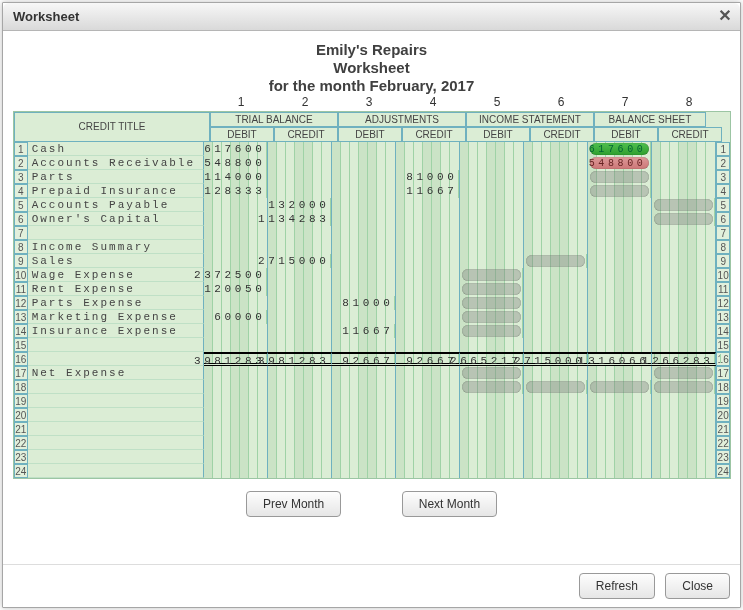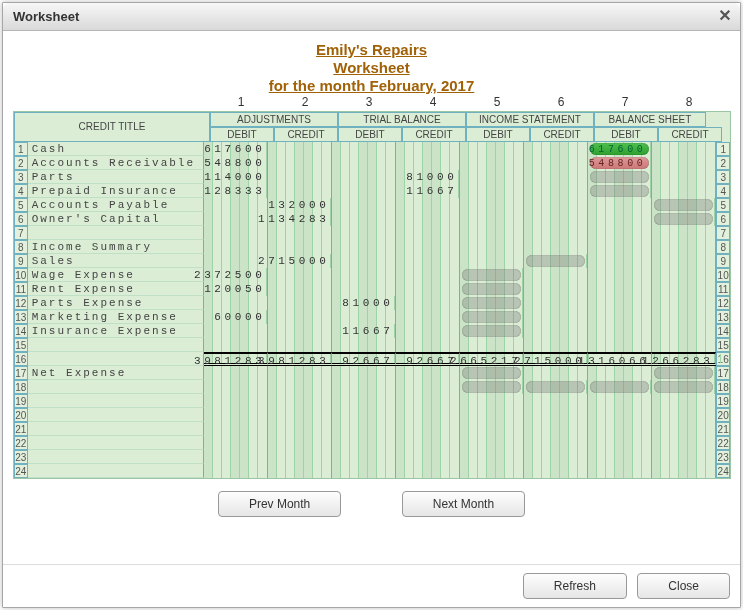--- a/index.html
+++ b/index.html
@@ -26,21 +26,21 @@
     position:relative;
   }
   .close-x{
     position:absolute;right:6px;top:4px;width:18px;height:18px;
     font-size:16px;line-height:18px;text-align:center;cursor:pointer;
     color:#555;
   }
   .content{
     flex:1;padding:10px 10px 0 10px;
   }
-  .heading{text-align:center;font-size:15px;font-weight:bold;color:#a16207;line-height:1.2;text-decoration:underline;}
+  .heading{text-align:center;font-size:15px;font-weight:bold;color:#404040;line-height:1.2;}
   .heading div{margin:0;}
   .sheet{
     margin-top:2px;
     width:718px;
     background:#dbedd5;
     border:1px solid #9cc5a3;
     position:relative;
     font-family:"Courier New",monospace;
     color:#444;
   }
@@ -71,21 +71,21 @@
   .pill .ptxt{position:absolute;right:3px;top:0;font-size:10px;letter-spacing:3.6px;color:#063;}
   .pill.red .ptxt{color:#622;}
   
   .gnum{display:flex;font-size:12px;font-family:Arial;color:#333;}
   .gnum div{text-align:center;}
   
   .btnrow{text-align:center;margin:12px 0 8px;}
   .btn{
     display:inline-block;border:1px solid #999;border-radius:4px;
     background:linear-gradient(#fdfdfd,#e6e6e6);
-    padding:5px 30px;font-size:12px;color:#333;margin:0 28px;
+    padding:5px 16px;font-size:12px;color:#333;margin:0 28px;
     cursor:pointer;
     text-align:center;
   }
   .footer{
     border-top:1px solid #ddd;padding:8px 10px;text-align:right;
   }
   .footer .btn{margin:0 0 0 6px;}
 </style>
 </head>
 <body>
@@ -112,22 +112,22 @@
       <div style="width:64px">5</div>
       <div style="width:64px">6</div>
       <div style="width:64px">7</div>
       <div style="width:64px">8</div>
     </div>
 
     <div class="sheet">
 
       <div class="srow">
         <div class="acct-head" style="border-bottom:none" rowspan="2">CREDIT TITLE</div>
+        <div class="cellhead" style="width:128px">TRIAL BALANCE</div>
         <div class="cellhead" style="width:128px">ADJUSTMENTS</div>
-        <div class="cellhead" style="width:128px">TRIAL BALANCE</div>
         <div class="cellhead" style="width:128px">INCOME STATEMENT</div>
         <div class="cellhead" style="width:112px">BALANCE SHEET</div>
       </div>
       <div class="srow">
         <div style="width:196px;border:1px solid #6fb1bf;border-top:none"></div>
         <div class="cellhead" style="width:64px">DEBIT</div>
         <div class="cellhead" style="width:64px">CREDIT</div>
         <div class="cellhead" style="width:64px">DEBIT</div>
         <div class="cellhead" style="width:64px">CREDIT</div>
         <div class="cellhead" style="width:64px">DEBIT</div>

